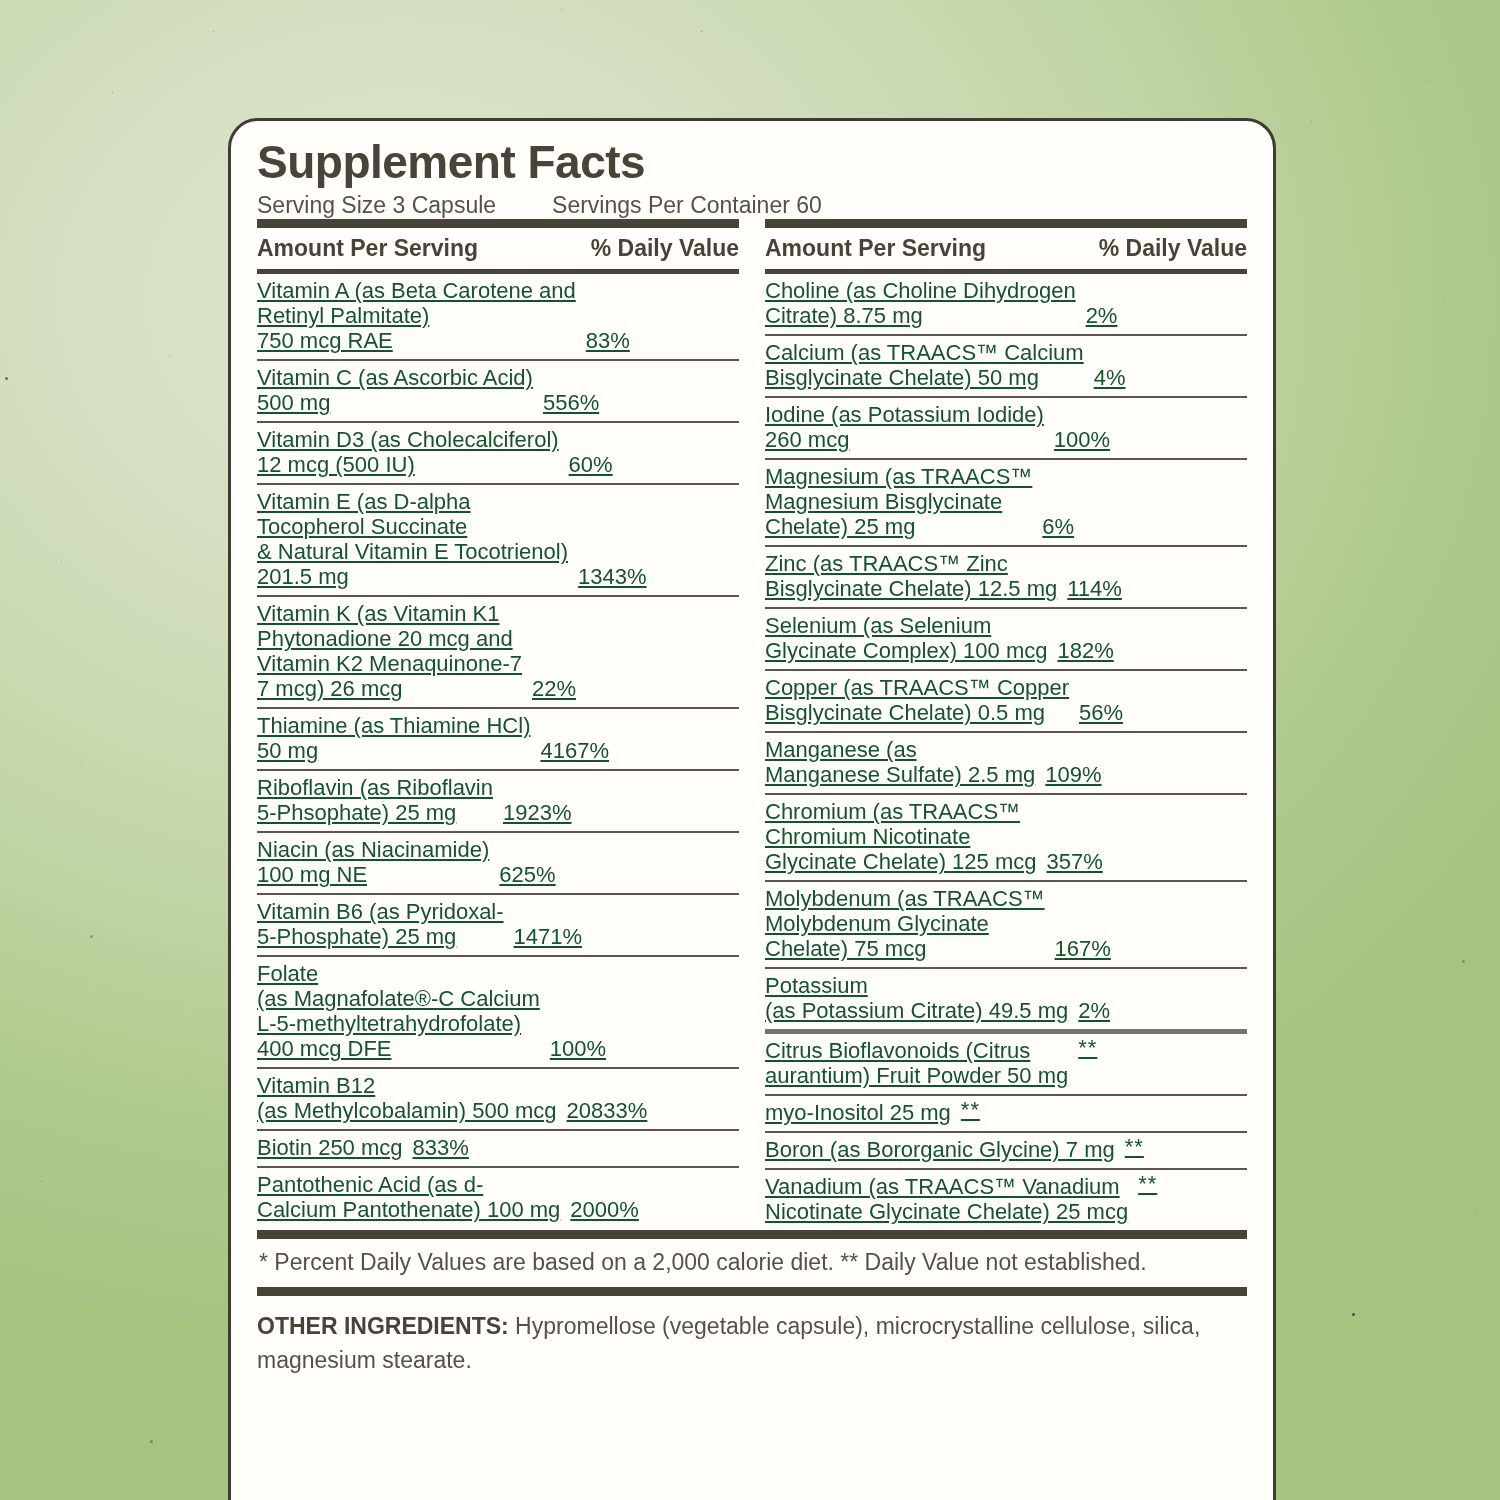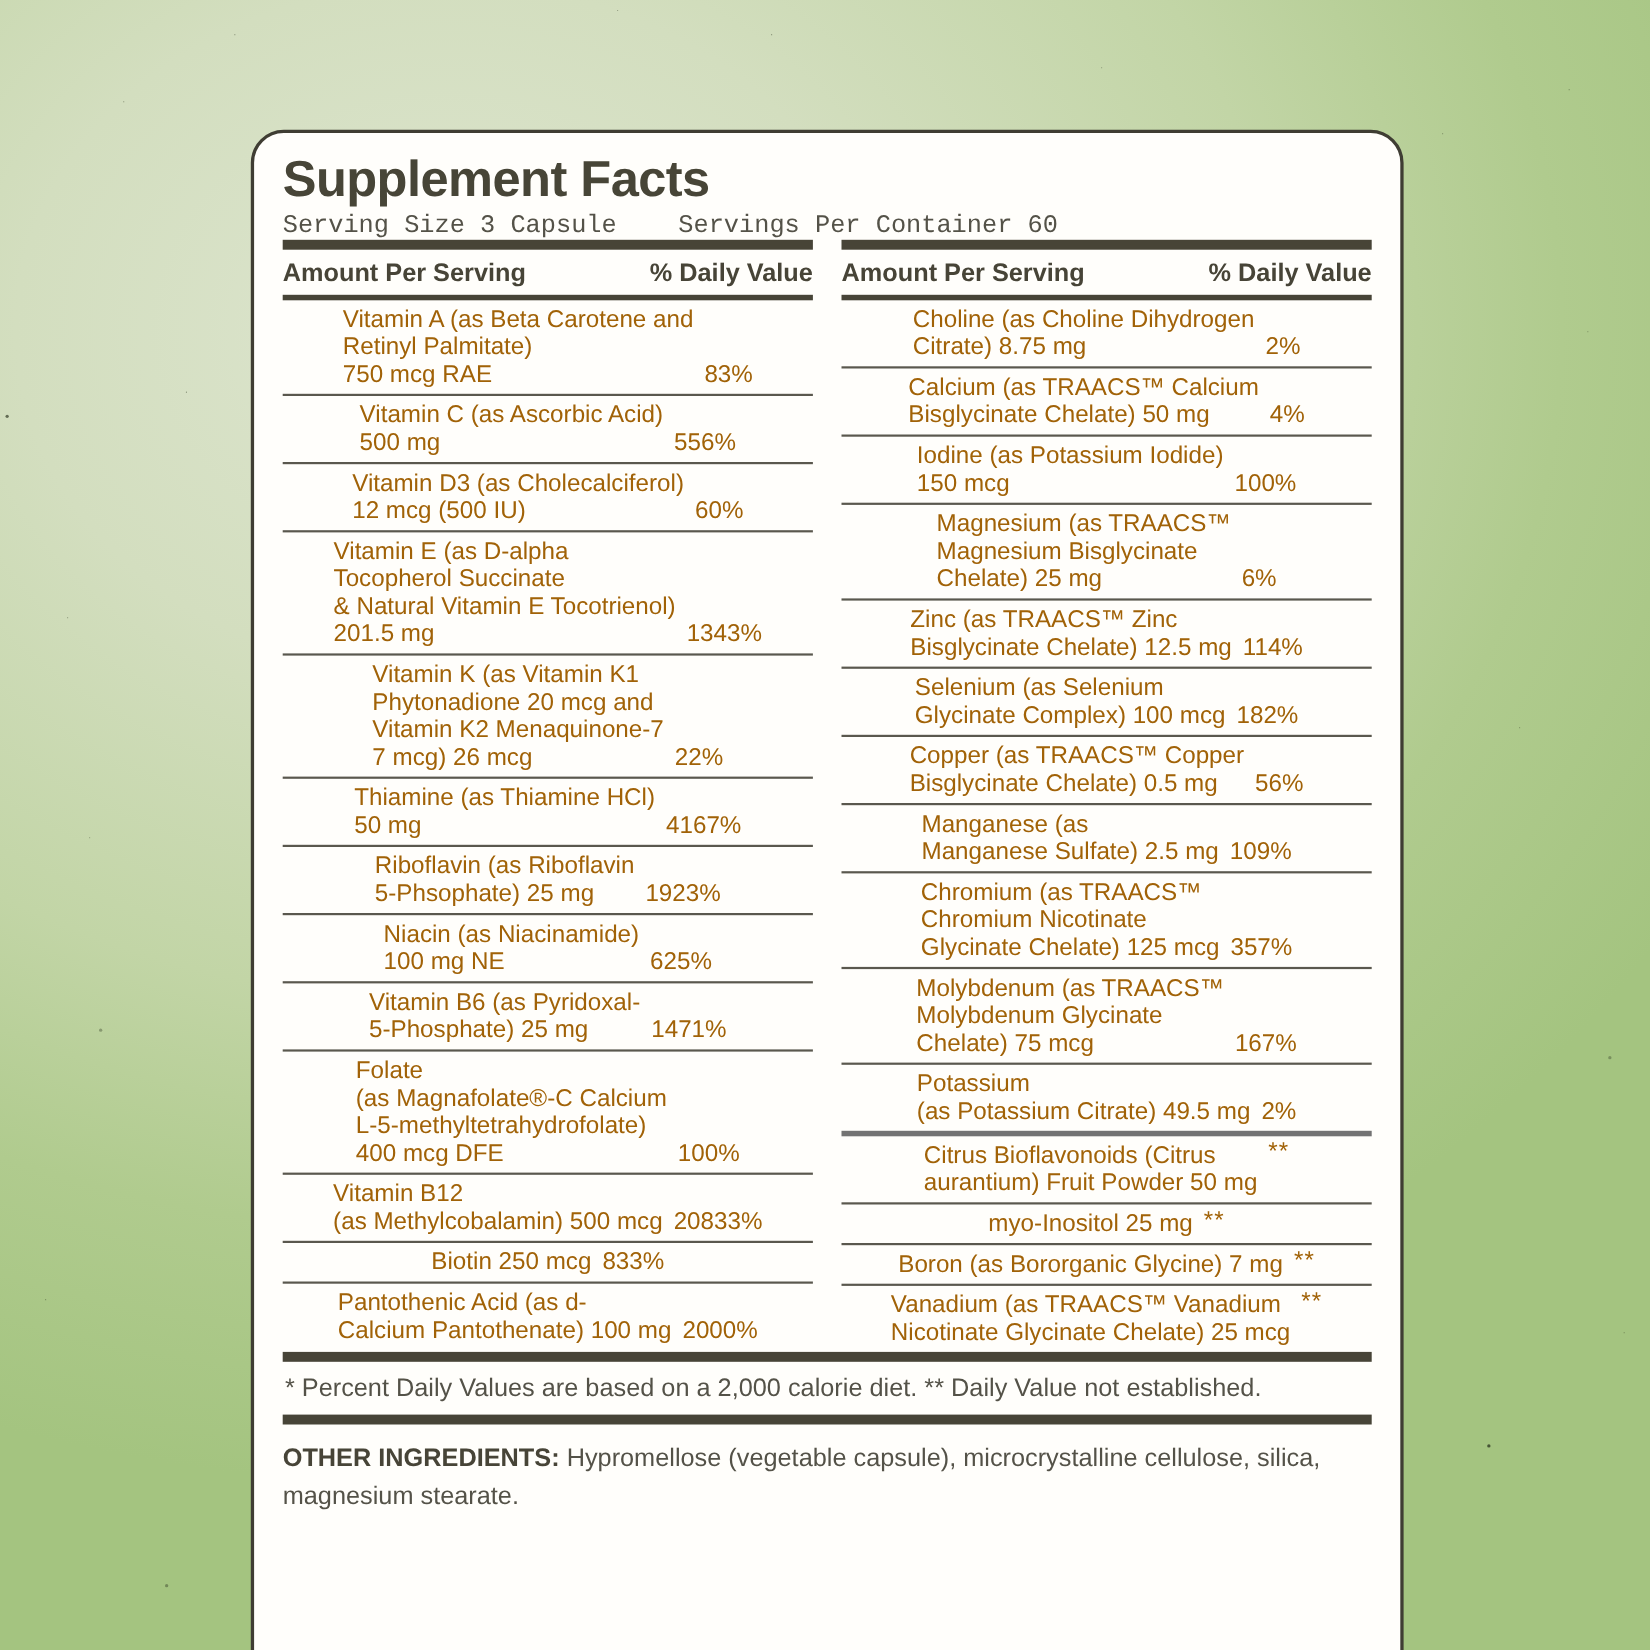--- a/index.html
+++ b/index.html
@@ -36,34 +36,34 @@
     position:absolute; left:228px; top:118px; width:1048px; height:1477px;
     background:#fffefb;
     border:3px solid #3f3d33;
     border-radius:30px;
     padding:16px 26px 0 26px;
     overflow:hidden;
     color:#504e45;
   }
 
   .title { font-size:46px; font-weight:bold; letter-spacing:-.5px; color:#45432f; color:#474537; line-height:50px; }
-  .serving-line { display:flex; gap:56px; margin-top:5px; font-size:23px; color:#545248;font-family:Liberation Mono, monospace; }
+  .serving-line { display:flex; gap:56px; margin-top:5px; font-size:23px; color:#545248; }
 
   .columns { display:flex; gap:26px; }
   .col { flex:1 1 0; min-width:0; }
 
   .bar-thick { height:9px; background:#474437; }
   .bar-med { height:5px; background:#474437; }
 
   .col-header { display:flex; justify-content:space-between; align-items:baseline;
     font-size:23px; font-weight:bold; color:#474437; padding:7px 0 7px; }
 
-  .row { display:flex; justify-content:center; align-items:flex-end;
+  .row { display:flex; justify-content:flex-start; align-items:flex-end;
     padding:4px 0 6px; border-bottom:2px solid #5a584e;
-    font-size:22px; line-height:25px; color:#a16207; }
+    font-size:22px; line-height:25px; color:#14532d;text-decoration:underline; }
   .row:last-child { border-bottom:none; }
   .row.thick-after { border-bottom:5px solid #737373; }
   .rname { white-space:pre-line; }
   .rdv { margin-left:10px; white-space:nowrap; }
   .row.dv-top { align-items:flex-start; }
   .row.dv-top .rdv { position:relative; top:-3px; letter-spacing:1px; }
 
   .footnote { font-size:23px; color:#545248; padding:10px 2px 11px; }
   .other { font-size:23px; line-height:34px; color:#545248; margin-top:13px; padding-right:6px; }
   .other b { color:#474437; }
@@ -177,21 +177,21 @@
 Citrate) 8.75 mg</div>
             <div class="rdv">2%</div>
           </div>
           <div class="row">
             <div class="rname">Calcium (as TRAACS™  Calcium
 Bisglycinate Chelate) 50 mg</div>
             <div class="rdv">4%</div>
           </div>
           <div class="row">
             <div class="rname">Iodine (as Potassium Iodide)
-150 mcg</div>
+260 mcg</div>
             <div class="rdv">100%</div>
           </div>
           <div class="row">
             <div class="rname">Magnesium (as TRAACS™
 Magnesium Bisglycinate
 Chelate) 25 mg</div>
             <div class="rdv">6%</div>
           </div>
           <div class="row">
             <div class="rname">Zinc (as TRAACS™ Zinc

